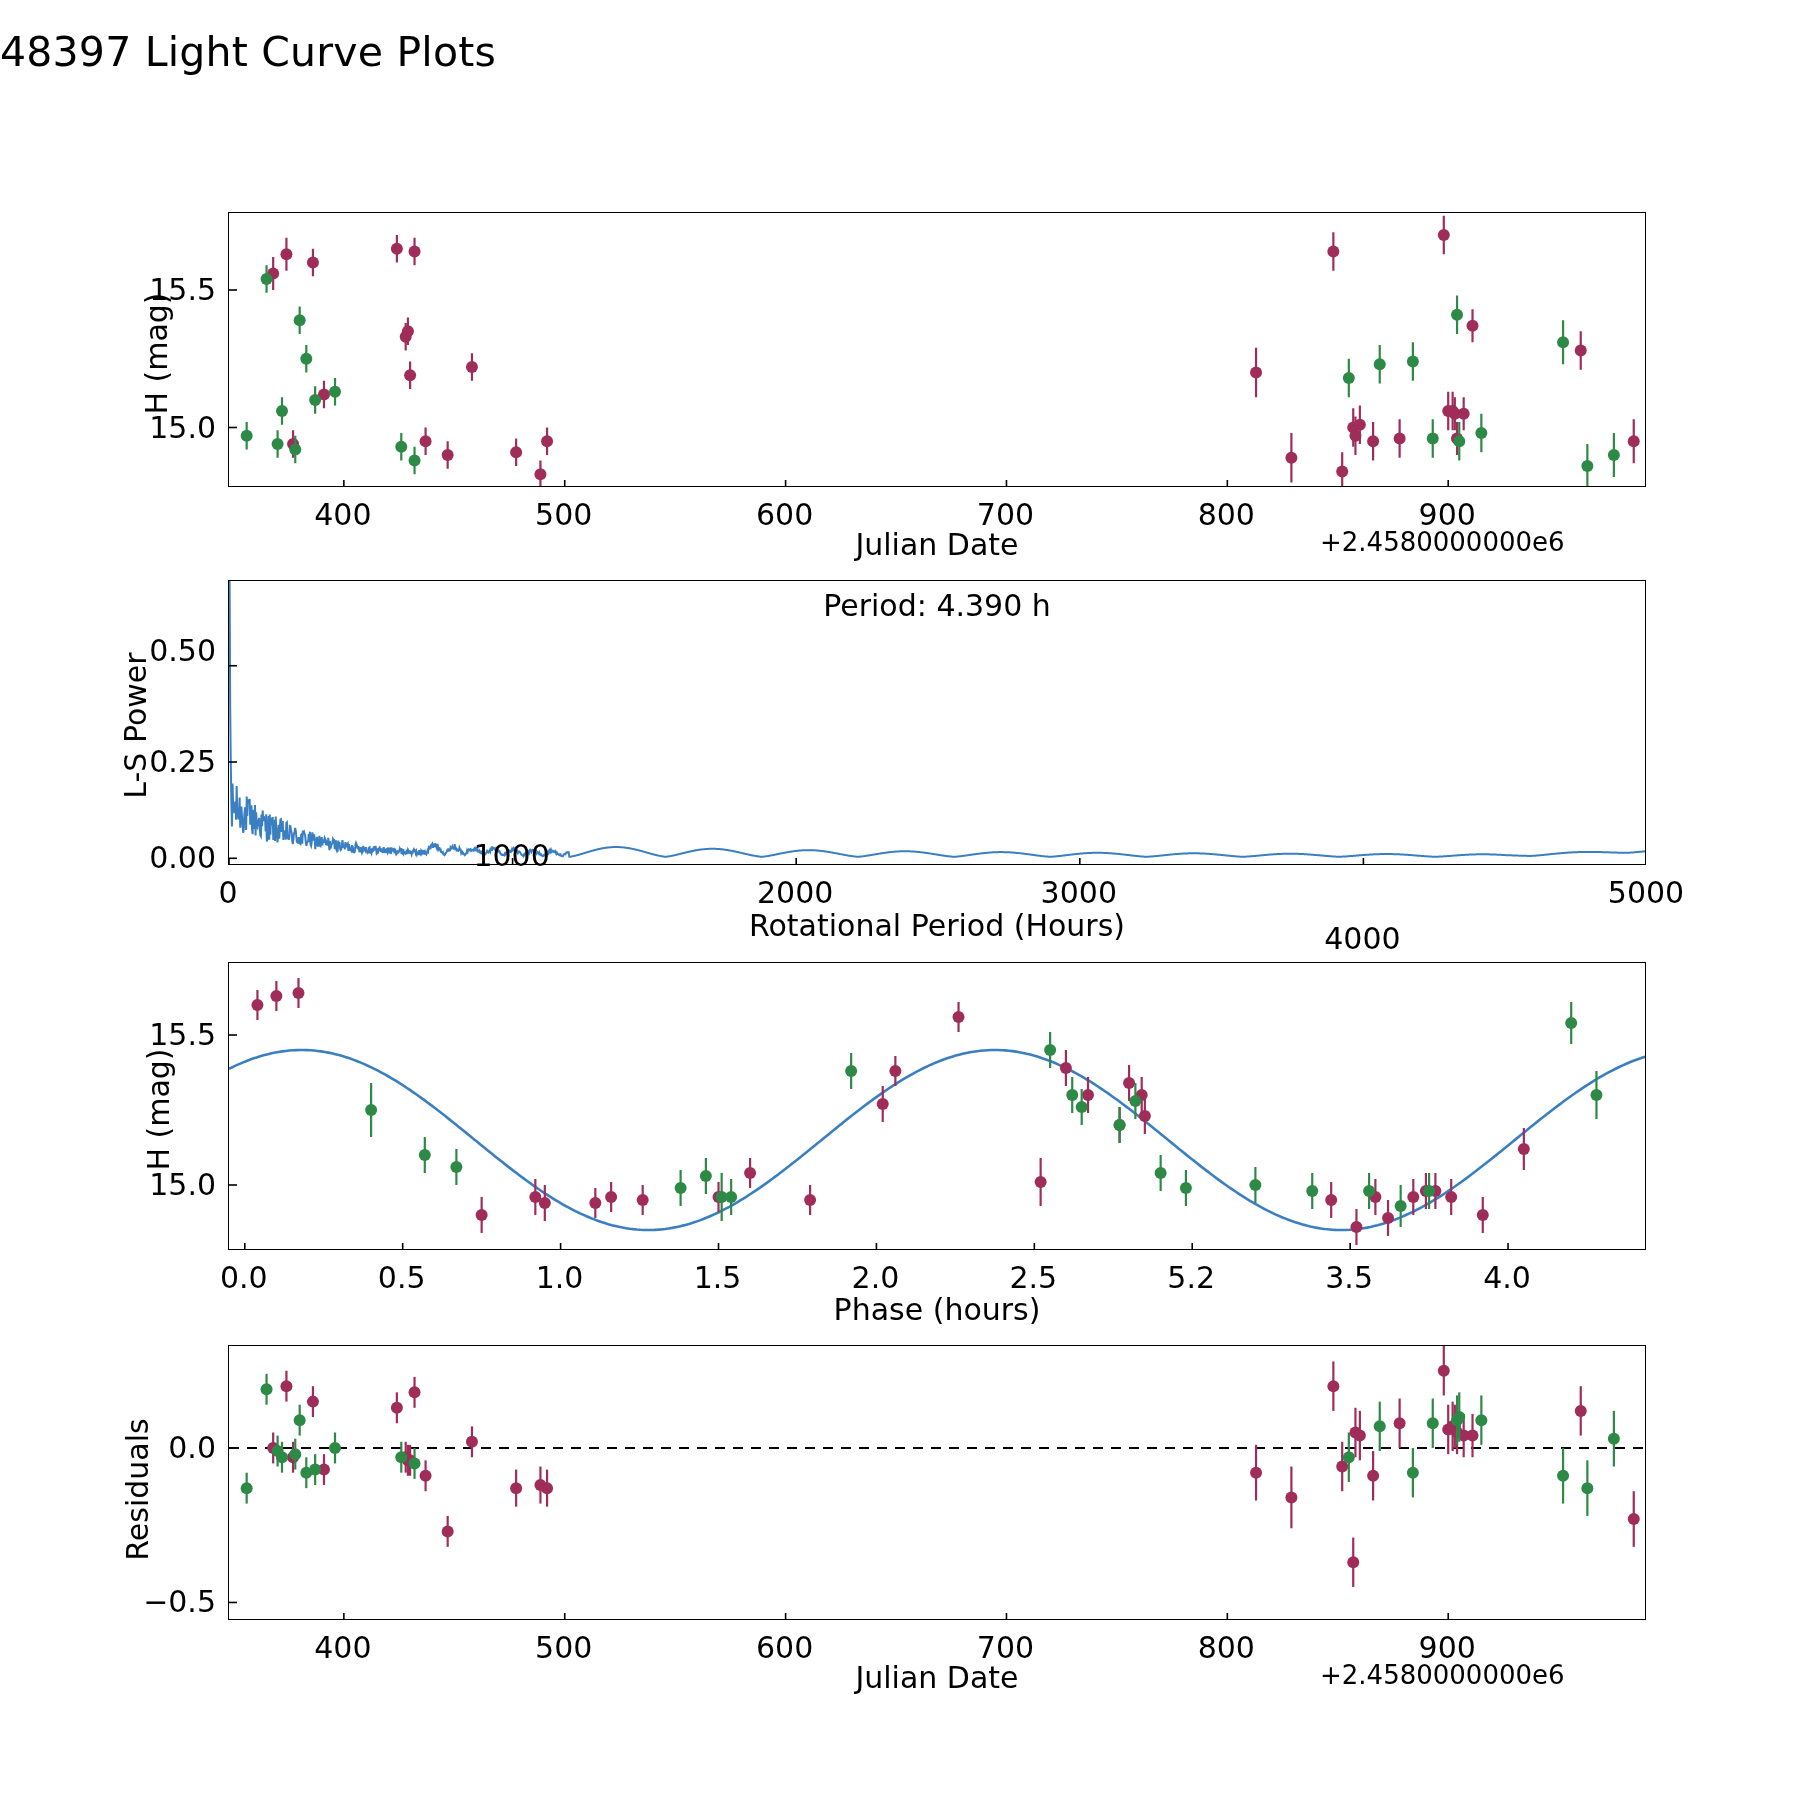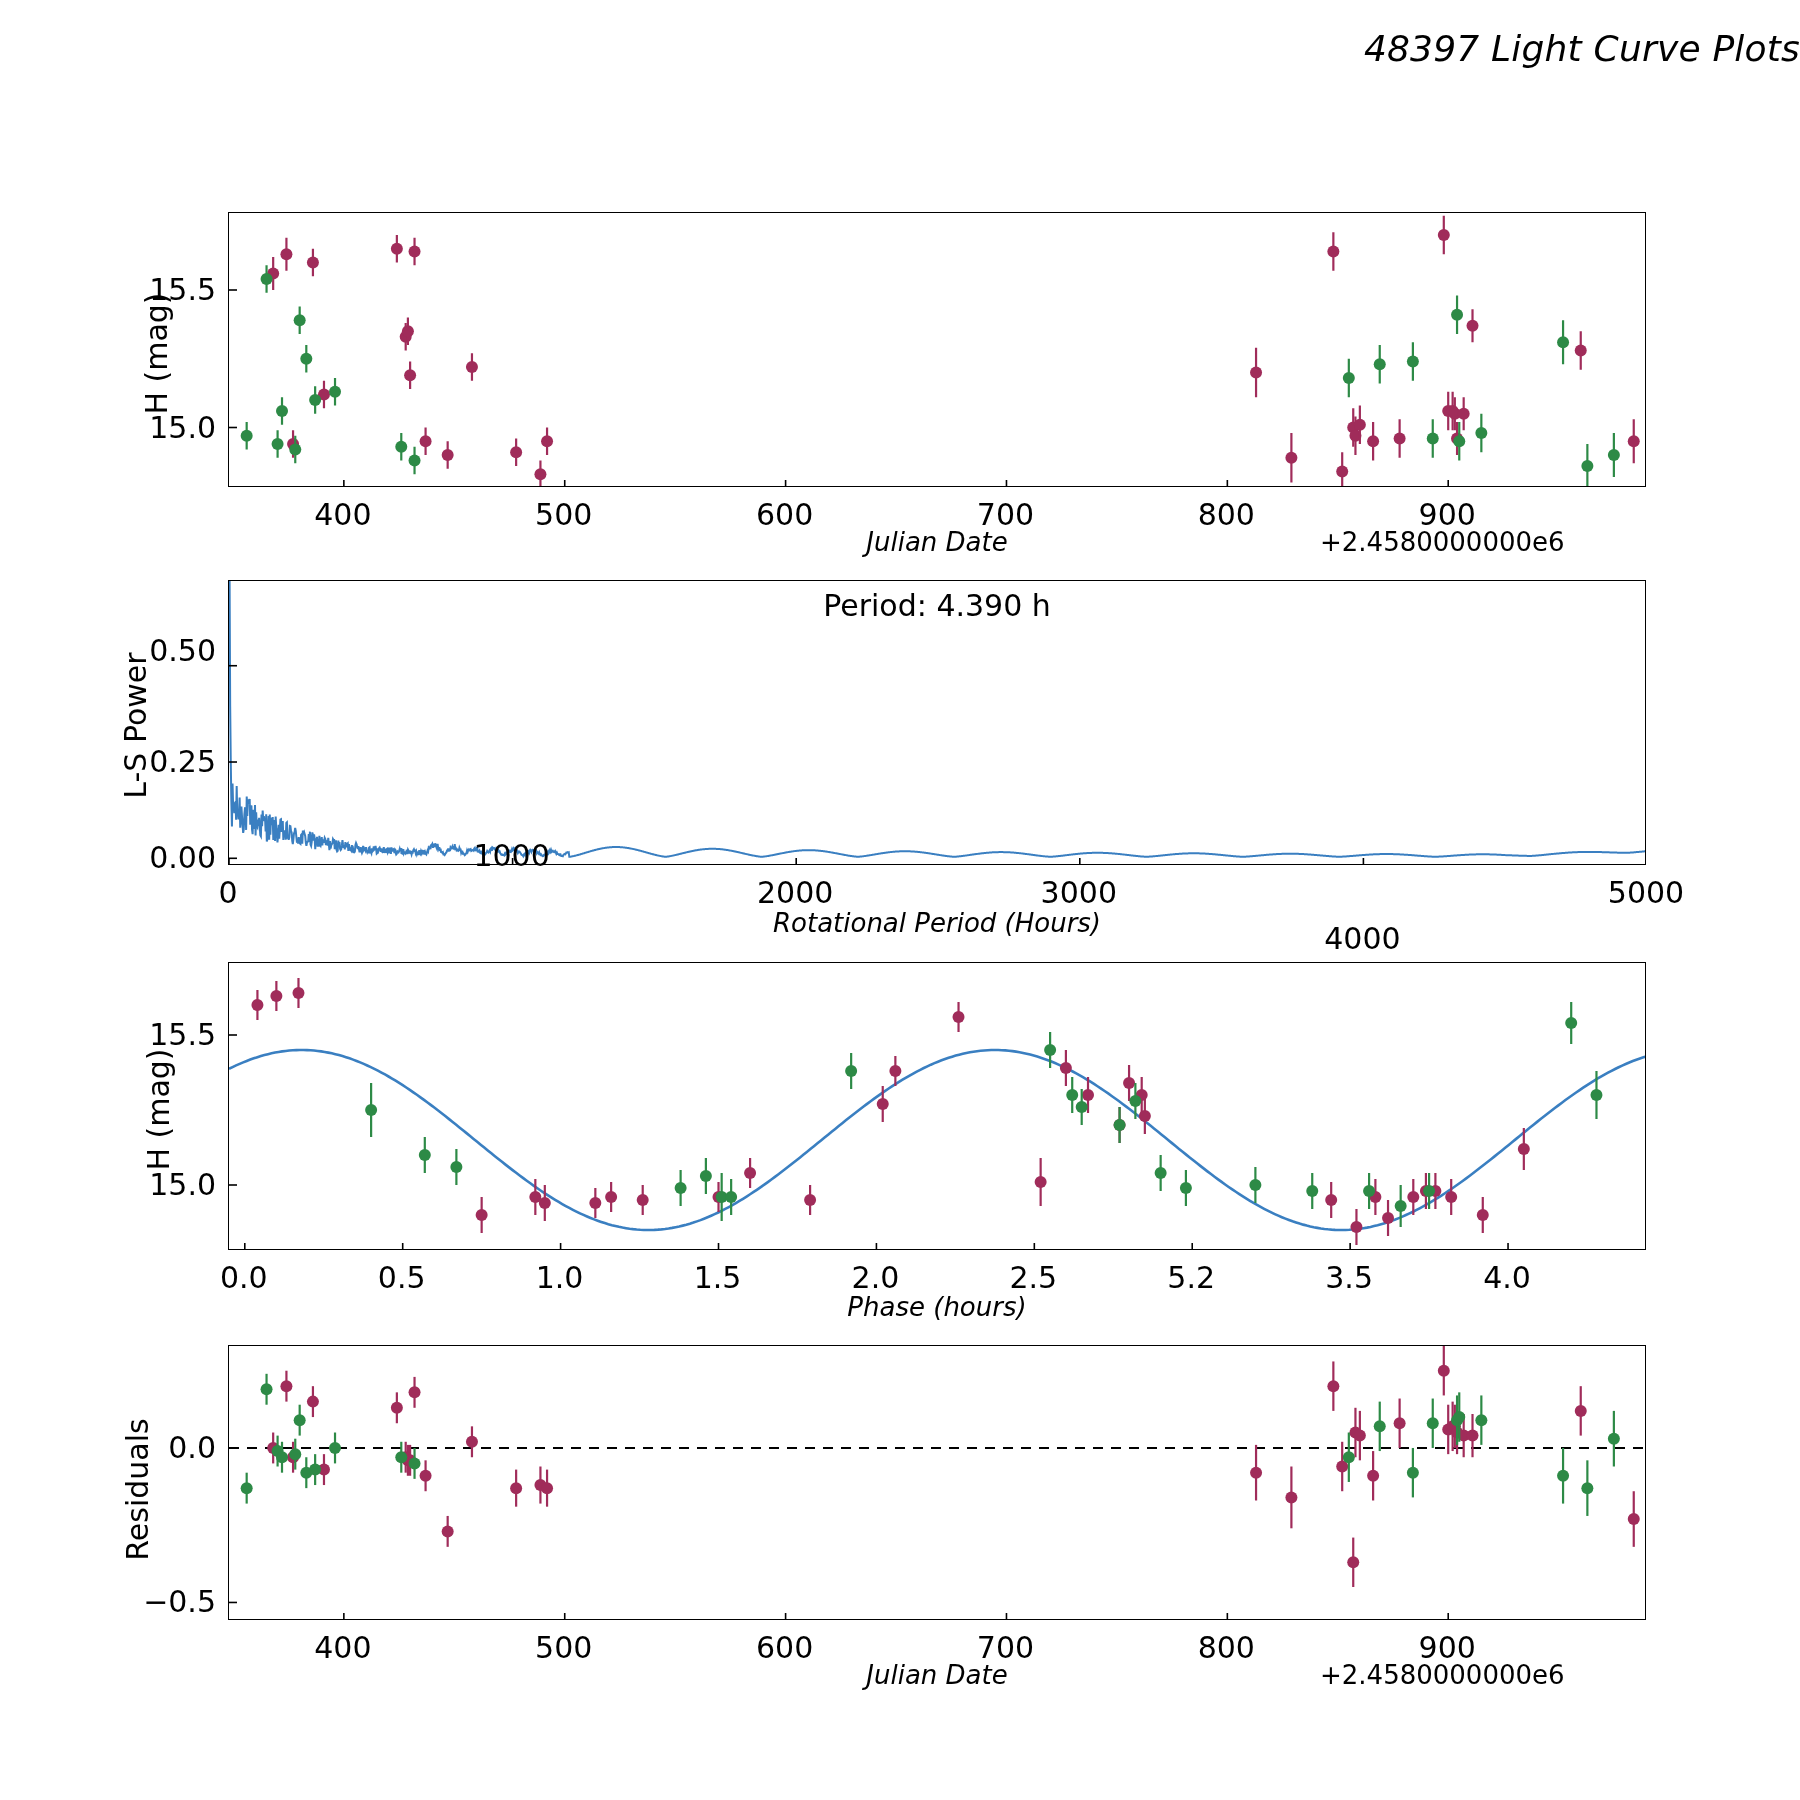--- a/index.html
+++ b/index.html
@@ -17,24 +17,23 @@
   #figure {
     position: relative;
     width: 1800px;
     height: 1800px;
   }
   .fig-title {
     position: absolute;
     top: 28px;
     left: 0;
     width: 1800px;
-    text-align: right;
-    font-size: 36px;
+    text-align: left;
+    font-size: 41px;
     letter-spacing: 0.2px;
-    font-style: italic;
   }
   .panel {
     position: absolute;
   }
   .axes {
     position: absolute;
     left: 0;
     top: 0;
     width: 100%;
     height: 100%;
@@ -48,24 +47,23 @@
     top: 0;
   }
   .ylabel {
     position: absolute;
     transform-origin: center center;
     font-size: 30px;
     white-space: nowrap;
   }
   .xlabel {
     position: absolute;
-    font-size: 26px;
+    font-size: 30px;
     text-align: center;
     white-space: nowrap;
-    font-style: italic;
   }
   .offsettext {
     position: absolute;
     font-size: 26px;
     white-space: nowrap;
   }
   .ticklabel {
     position: absolute;
     font-size: 30px;
     white-space: nowrap;

